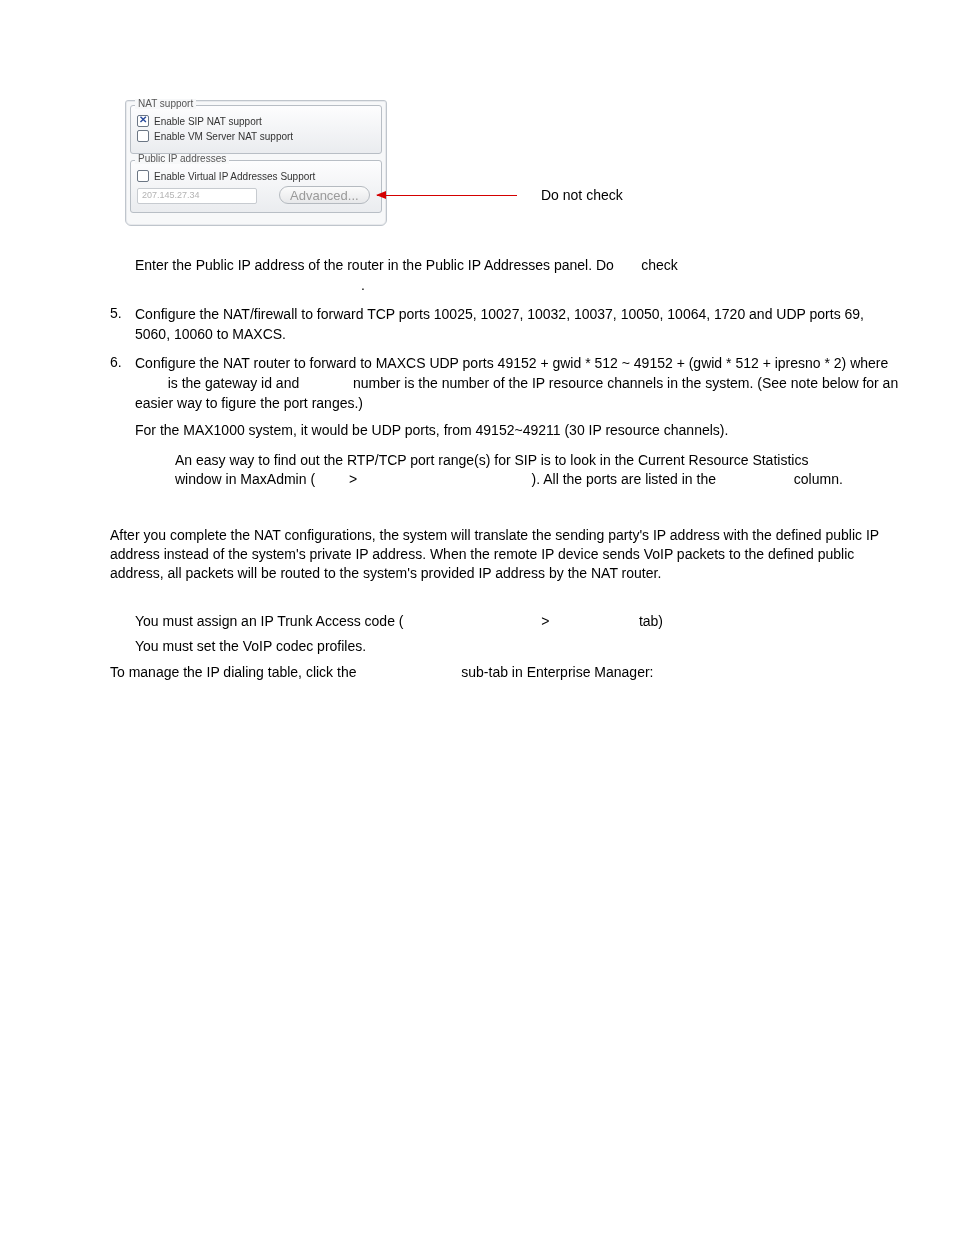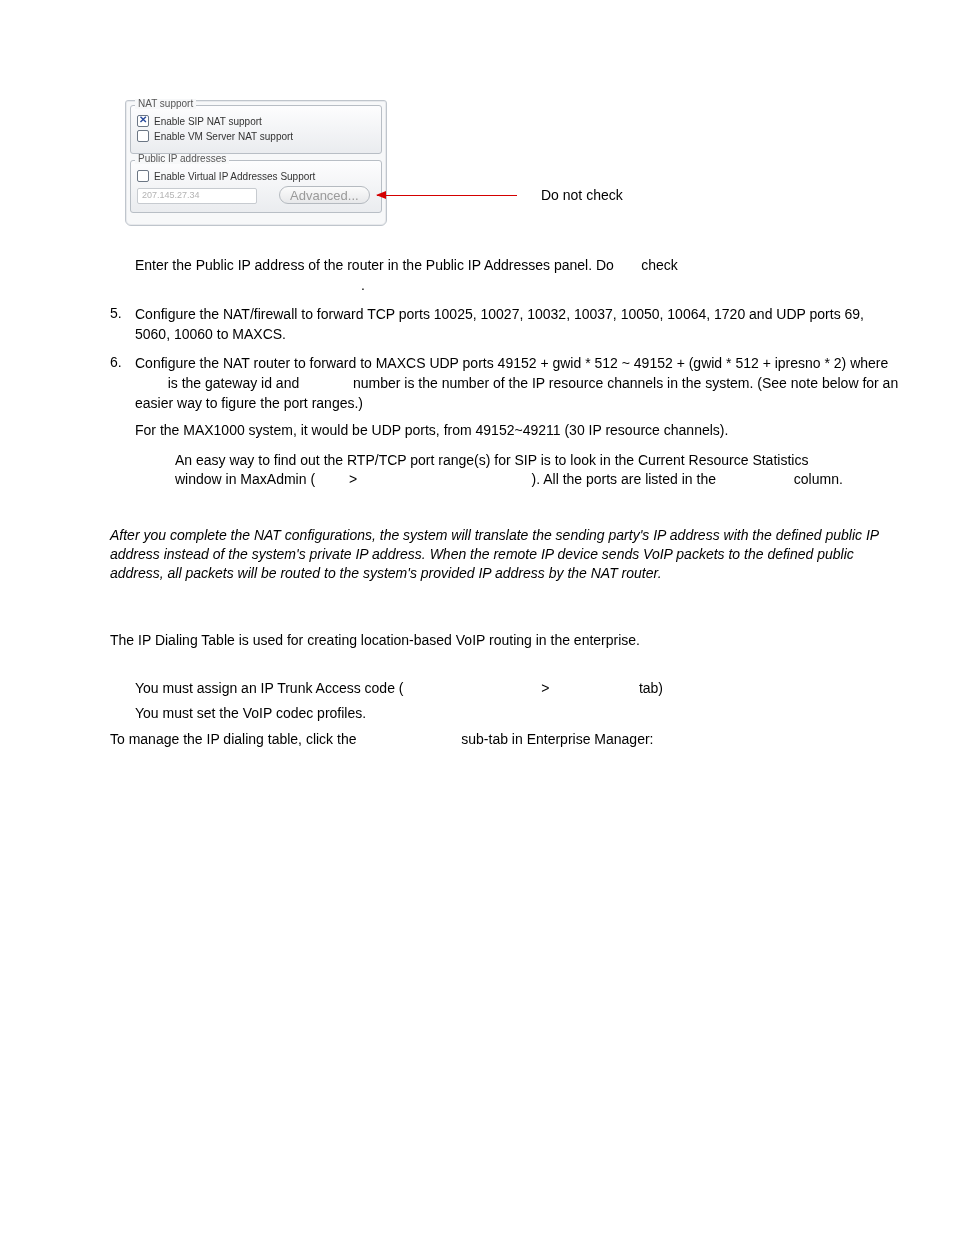--- a/index.html
+++ b/index.html
@@ -114,21 +114,21 @@
   .numitem {
     display: flex;
     margin: 10px 0 4px 55px;
   }
   .numitem .num { width: 25px; flex: 0 0 25px; }
   .numitem .txt { flex: 1; line-height: 1.4; }
   .sub { margin: 8px 0 4px 80px; line-height: 1.4; }
   .sub-deep { margin: 10px 0 4px 120px; line-height: 1.4; width: 680px; }
   .bullet-block { margin: 8px 0 4px 80px; line-height: 1.5; }
   .bullet-line { margin: 4px 0; }
-  .gap-large { margin-top: 36px; font-style: italic; }
+  .gap-large { margin-top: 36px; }
   i.hidden { color: transparent; }
 </style>
 </head>
 <body>
 
 <div class="page">
 
   <div class="shot">
     <div class="panel">
       <div class="group">
@@ -182,21 +182,20 @@
     </div>
 
     <div class="sub">For the MAX1000 system, it would be UDP ports, from 49152~49211 (30 IP resource channels).</div>
 
     <div class="sub-deep">
       <span>An easy way to find out the RTP/TCP port range(s) for SIP is to look in the Current Resource Statistics window in MaxAdmin (</span><i class="hidden">View</i><span> &gt; </span><i class="hidden">Current Resource Statistics</i><span>). All the ports are listed in the </span><i class="hidden">Local Ports</i><span> column.</span>
     </div>
 
     <div class="para wide gap-large">After you complete the NAT configurations, the system will translate the sending party's IP address with the defined public IP address instead of the system's private IP address. When the remote IP device sends VoIP packets to the defined public address, all packets will be routed to the system's provided IP address by the NAT router.</div>
 
-    <div class="para wide" style="margin-top:48px">The IP Dialing Table is used for creating location-based VoIP routing in the enterprise.</div>
 
     <div class="bullet-block" style="margin-top:28px">
       <div class="bullet-line">
         <span>You must assign an IP Trunk Access code (</span><i class="hidden">System Configuration</i><span> &gt; </span><i class="hidden">Number Plan</i><span> tab)</span>
       </div>
       <div class="bullet-line">You must set the VoIP codec profiles.</div>
     </div>
 
     <div class="para wide">
       <span>To manage the IP dialing table, click the </span><i class="hidden">IP Dialing Table</i><span> sub-tab in Enterprise Manager:</span>

